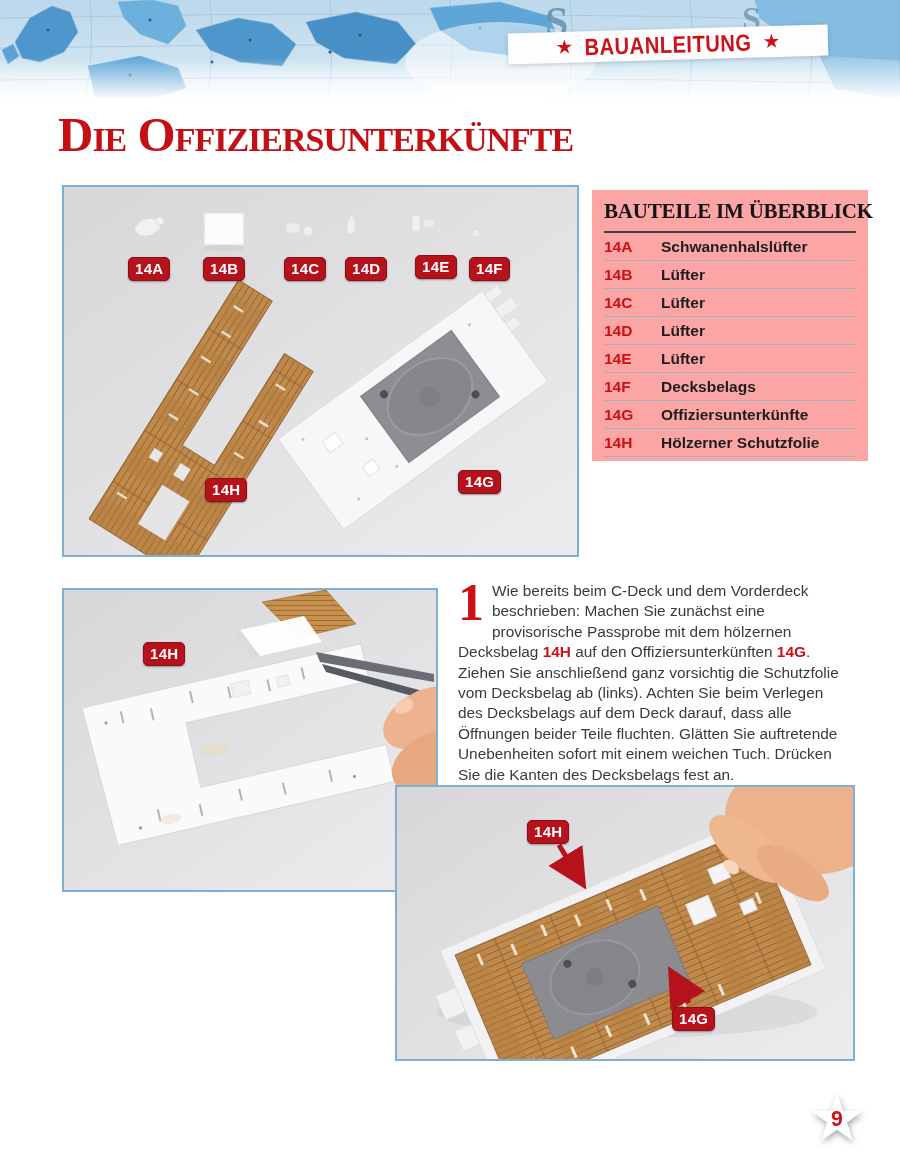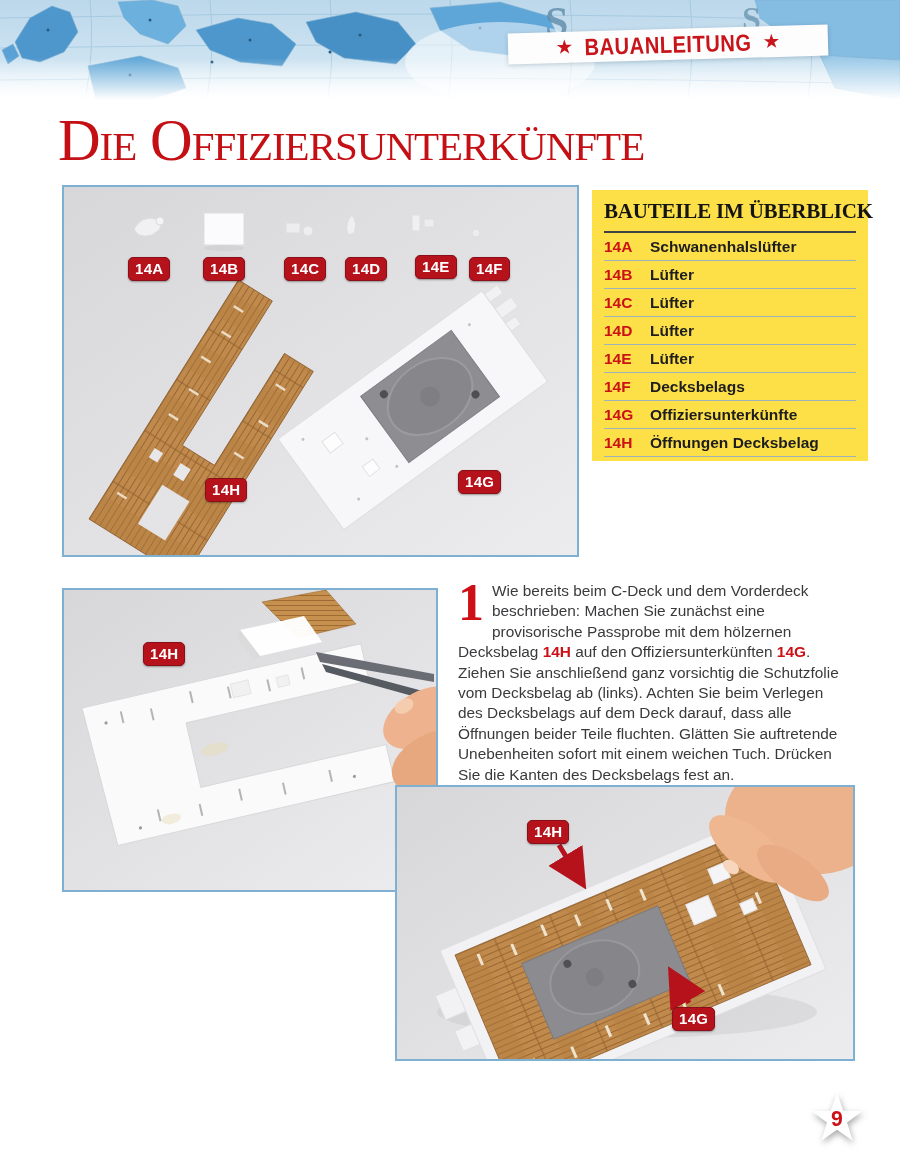--- a/index.html
+++ b/index.html
@@ -10,43 +10,43 @@
   #map-header{position:absolute;left:0;top:0;width:900px;height:100px;}
   #banner{position:absolute;left:508px;top:29px;width:320px;height:31px;background:#fdfdfd;
           transform:rotate(-1.6deg);display:flex;align-items:center;justify-content:center;
           box-shadow:0 1px 4px rgba(40,70,90,.25);}
   #banner .b-star{color:#c8141a;font-size:17px;margin:0 9px;font-weight:700;}
   #banner .b-text{color:#c8141a;font-size:21px;font-weight:700;letter-spacing:.5px;
                   transform:scale(.96,1.12);}
 
   
   #page-title{position:absolute;left:58px;top:106px;width:800px;
-              font-family:"Liberation Serif",serif;font-weight:400;font-variant:small-caps;
-              font-size:59px;letter-spacing:-1px;color:#c40f14;white-space:nowrap;}
+              font-family:"Liberation Serif",serif;font-weight:700;font-variant:small-caps;
+              font-size:49px;letter-spacing:-1px;color:#c40f14;white-space:nowrap;}
 
   
   .photo{position:absolute;border:2px solid #7db0d2;background:linear-gradient(145deg,#d7d7d9,#ececee);}
   #photo-overview{left:62px;top:185px;width:513px;height:368px;}
   #photo-peel{left:62px;top:588px;width:372px;height:300px;}
   #photo-apply{left:395px;top:785px;width:456px;height:272px;}
   .photo svg{position:absolute;left:0;top:0;}
 
   .badge{position:absolute;background:#b5121c;border:1px solid #8a0f18;border-radius:5px;
          color:#ffffff;font-weight:700;font-size:15px;line-height:1;padding:3px 6px 4px;
          box-shadow:0 1px 2px rgba(0,0,0,.35);letter-spacing:.3px;}
 
   
-  #parts-table{position:absolute;left:592px;top:190px;width:276px;background:#fde047;
+  #parts-table{position:absolute;left:592px;top:190px;width:276px;background:#fca5a5;
                padding:9px 12px 4px 12px;box-sizing:border-box;}
   #parts-table .t-title{font-family:"Liberation Serif",serif;font-weight:700;font-size:21px;
                color:#141416;letter-spacing:-.2px;padding-bottom:7px;border-bottom:2px solid #3f4244;
                white-space:nowrap;}
   .trow{display:flex;align-items:center;height:27px;border-bottom:1px solid #9eb2bc;}
   .tcode{color:#cb1016;font-weight:700;font-size:15.5px;width:38px;flex:0 0 38px;}
-  .tname{color:#1d1d1f;font-weight:700;font-size:15.5px;margin-left:8px;white-space:nowrap;}
+  .tname{color:#1d1d1f;font-weight:700;font-size:15.5px;margin-left:19px;white-space:nowrap;}
 
   
   #step1{position:absolute;left:458px;top:581px;width:388px;font-size:15.4px;line-height:20.4px;
          color:#3a3a3c;}
   #step1 .dropcap{float:left;color:#cc1016;font-weight:700;font-size:52px;line-height:40px;
          margin:2px 8px 0 0;font-family:"Liberation Serif",serif;}
   #step1 .ref{color:#cc1016;font-weight:700;}
 
   
   #page-star{position:absolute;left:808px;top:1088px;width:58px;height:58px;
@@ -219,21 +219,21 @@
     <div class="trow">
       <span class="tcode">14F</span>
       <span class="tname">Decksbelags</span>
       </div>
     <div class="trow">
       <span class="tcode">14G</span>
       <span class="tname">Offiziersunterkünfte</span>
       </div>
     <div class="trow">
       <span class="tcode">14H</span>
-      <span class="tname">Öffnungen Decksbelag</span>
+      <span class="tname">Hölzerner Schutzfolie</span>
       </div>
   </div>
 
   <div id="step1">
     <span class="dropcap">1</span><span>Wie bereits beim C-Deck und dem Vorderdeck beschrieben: Machen Sie zunächst eine provisorische Passprobe mit dem hölzernen Decksbelag </span><span class="ref">14H</span><span> auf den Offiziersunterkünften </span><span class="ref">14G</span><span>. Ziehen Sie anschließend ganz vorsichtig die Schutzfolie vom Decksbelag ab (links). Achten Sie beim Verlegen des Decksbelags auf dem Deck darauf, dass alle Öffnungen beider Teile fluchten. Glätten Sie auftretende Unebenheiten sofort mit einem weichen Tuch. Drücken Sie die Kanten des Decksbelags fest an.</span>
   </div>
 
   <div id="photo-peel" class="photo">
     <svg width="372" height="300" viewBox="0 0 372 300">
       <defs>

